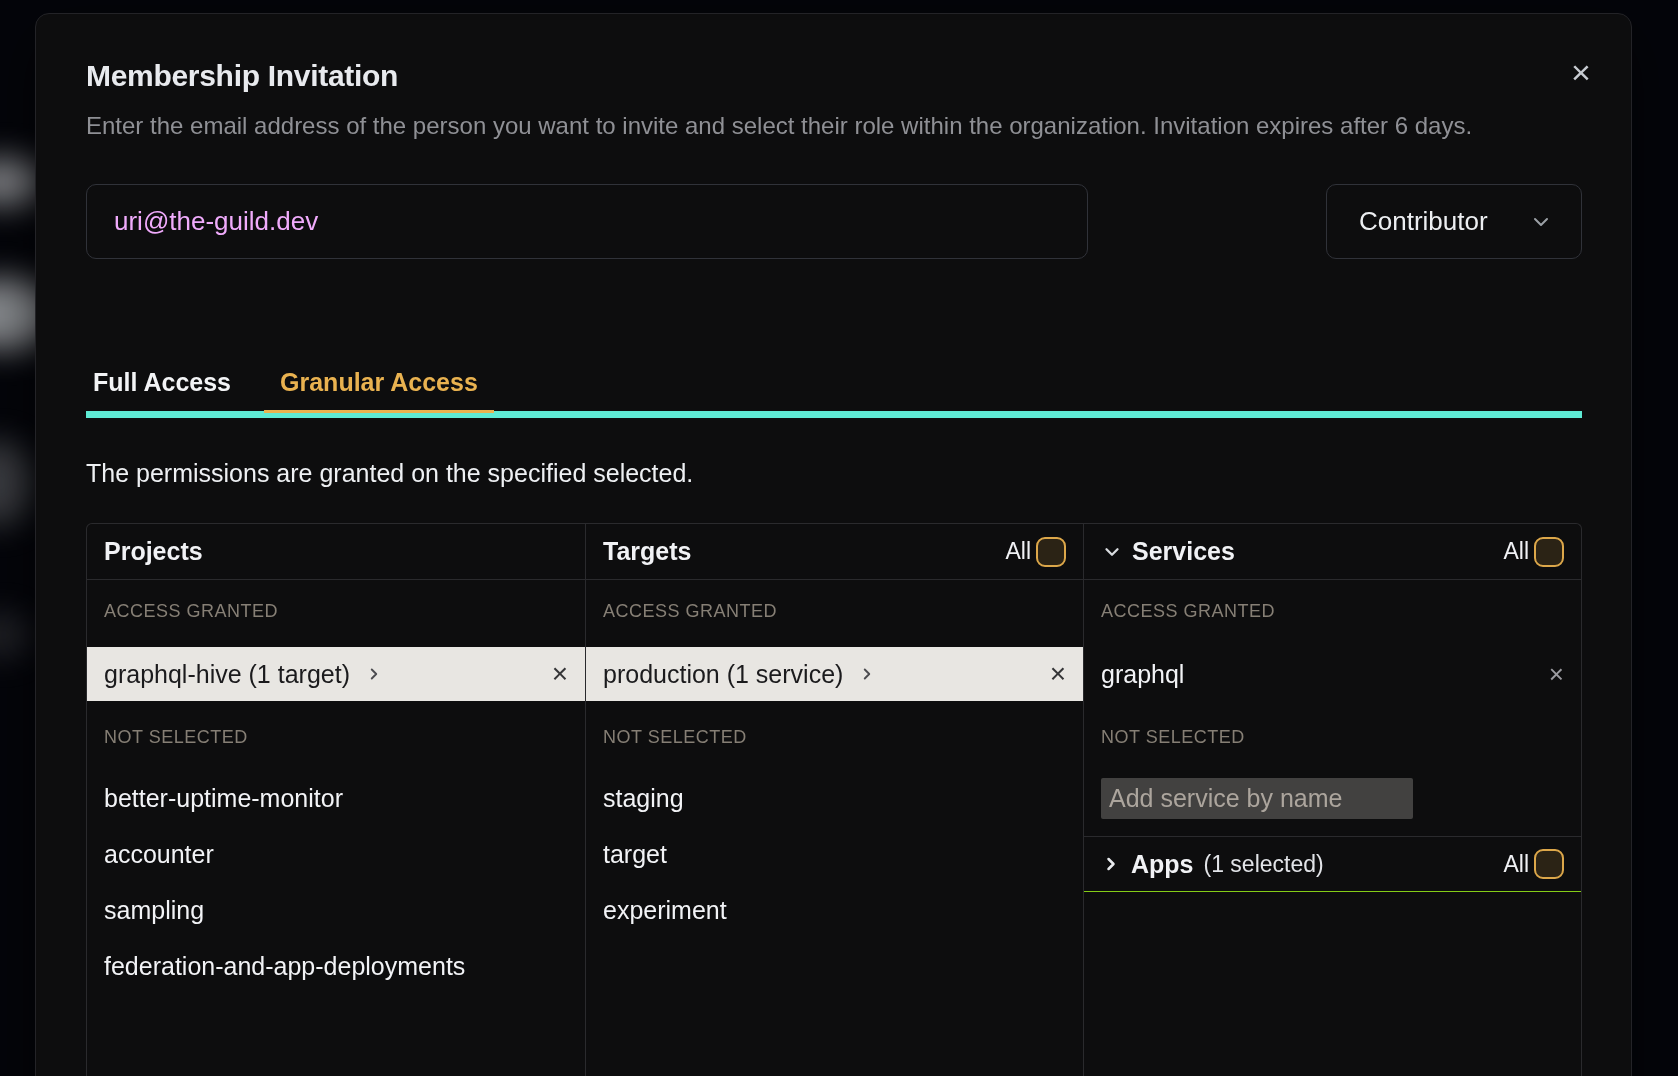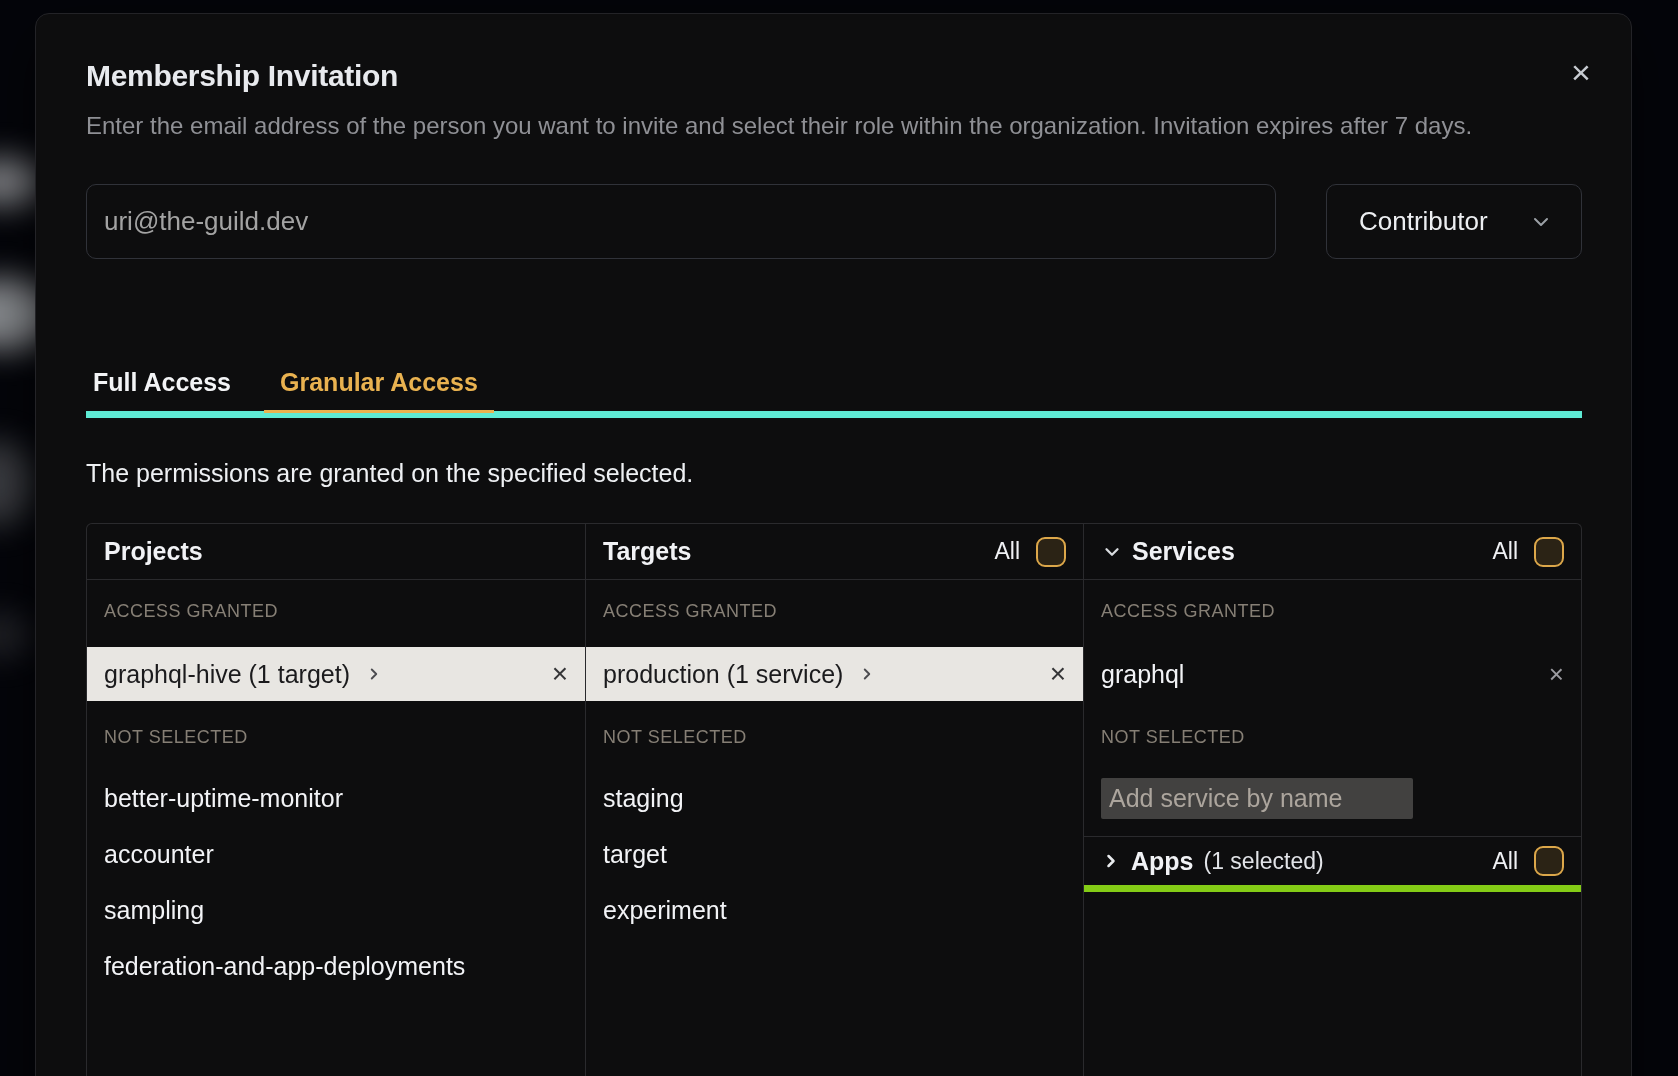--- a/index.html
+++ b/index.html
@@ -29,23 +29,23 @@
     position:absolute; top:38px; right:30px; width:40px; height:40px;
     display:flex; align-items:center; justify-content:center;
     font-size:34px; font-weight:300; color:#c7cbd1; cursor:pointer;
     background:none; border:none; line-height:1;
   }
   .title { font-size:30px; font-weight:700; color:#e8eaee; letter-spacing:-.3px; }
   .desc  { margin-top:14px; font-size:24px; line-height:37px; color:#8f9095; max-width:1500px; }
 
   .invite-row { margin-top:40px; display:flex; justify-content:space-between; align-items:stretch; height:75px; }
   .email-input {
-    width:1190px; height:75px; background:transparent;
+    width:1002px; height:75px; background:transparent;
     border:1px solid #303239; border-radius:10px;
-    color:#a3a3a3; font-size:26px; padding:0 17px;
+    color:#f0abfc; font-size:26px; padding:0 27px;
     font-family:inherit; outline:none;
   }
   .role-select {
     width:256px; height:75px; border:1px solid #303239; border-radius:10px;
     background:transparent; display:flex; align-items:center; justify-content:space-between;
     padding:0 28px 0 32px; cursor:pointer;
   }
   .role-select .value { font-size:26px; color:#eceef1; }
 
   .tabs { margin-top:109px; display:flex; border-bottom:7px solid #5eead4; }
@@ -63,21 +63,21 @@
     display:grid; grid-template-columns:1fr 1fr 1fr;
     overflow:hidden;
   }
   .col { min-width:0; }
   .col + .col { border-left:1px solid #2a2a2d; }
   .col-header {
     height:56px; display:flex; align-items:center; padding:0 17px;
     border-bottom:1px solid #2a2a2d;
   }
   .col-title { font-size:25px; font-weight:700; color:#f1f2f5; }
-  .all-group { margin-left:auto; display:flex; align-items:center; gap:16px; }
+  .all-group { margin-left:auto; display:flex; align-items:center; gap:5px; }
   .all-label { font-size:23px; color:#f0f1f4; }
   .checkbox {
     width:30px; height:30px; border-radius:9px;
     border:2px solid #dca74a; background:#2b2315; cursor:pointer;
   }
   .section-label {
     font-size:18px; letter-spacing:.5px; color:#867f75;
     padding:21px 17px 25px 17px; font-weight:400;
   }
   .section-label.not-selected { padding:26px 17px 22px 17px; }
@@ -97,42 +97,42 @@
 
   .add-input {
     display:block; margin:8px 0 0 17px; width:312px; height:41px;
     background:#424140; border:none; border-radius:2px;
     font-size:25px; color:#d9d4cd; padding:0 8px; font-family:inherit; outline:none;
   }
   .add-input::placeholder { color:#aca59d; opacity:1; }
 
   .apps-row {
     margin-top:17px; height:56px;
-    border-top:1px solid #2a2a2d; border-bottom:7px solid #84cc16;
+    border-top:1px solid #2a2a2d; border-bottom:1px solid #84cc16;
     display:flex; align-items:center; padding:0 17px; cursor:pointer;
   }
   .apps-row .apps-title { font-size:25px; font-weight:700; color:#f1f2f5; margin-left:10px; }
   .apps-row .apps-count { font-size:23px; color:#e2e4e8; margin-left:10px; }
 
   .icon { display:inline-flex; align-items:center; justify-content:center; }
 </style>
 </head>
 <body>
 
 <div class="blob blob1"></div>
 <div class="blob blob2"></div>
 <div class="blob blob3"></div>
 <div class="blob blob4"></div>
 
 <div class="modal">
 
   <button class="close-btn">×</button>
 
   <div class="title">Membership Invitation</div>
-  <div class="desc">Enter the email address of the person you want to invite and select their role within the organization. Invitation expires after 7 days.</div>
+  <div class="desc">Enter the email address of the person you want to invite and select their role within the organization. Invitation expires after 6 days.</div>
 
   <div class="invite-row">
     <input class="email-input" type="text" value="uri@the-guild.dev" style="">
     <div class="role-select">
       <span class="value">Contributor</span>
       <span class="icon">
         <svg width="24" height="24" viewBox="0 0 24 24" fill="none" stroke="#9ba0a6" stroke-width="2" stroke-linecap="round" stroke-linejoin="round">
             <polyline points="6 9 12 15 18 9"></polyline>
           </svg>
       </span>

